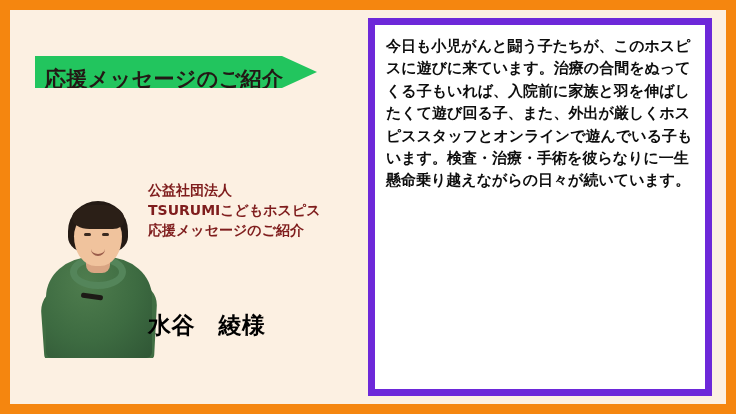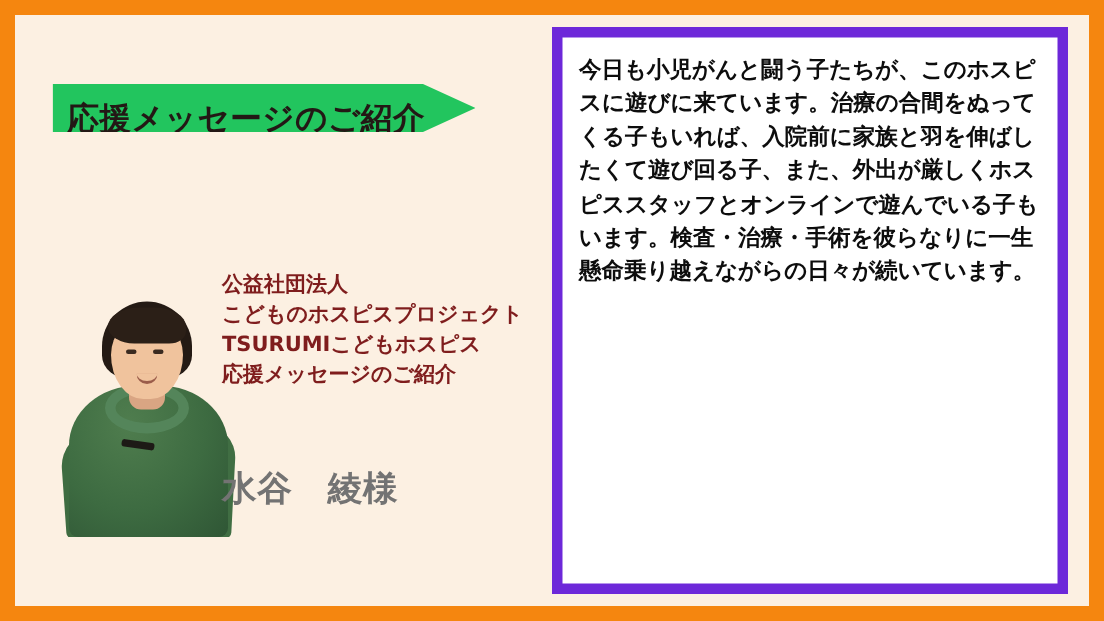--- a/index.html
+++ b/index.html
@@ -200,21 +200,21 @@
     white-space: nowrap;
   }
 
   
   #presenter-name {
     position: absolute;
     left: 138px;
     top: 300px;
     font-size: 23px;
     font-weight: bold;
-    color: #737373;
+    color: #000000;
     letter-spacing: 0.5px;
     white-space: nowrap;
   }
 
   
   #message-panel {
     position: absolute;
     left: 358px;
     top: 8px;
     width: 344px;
@@ -265,21 +265,20 @@
       <div class="ph-hair"></div>
       <div class="ph-face"></div>
       <div class="ph-fringe"></div>
       <div class="ph-eye l"></div>
       <div class="ph-eye r"></div>
       <div class="ph-mouth"></div>
     </div>
 
     <div id="affiliation">
       <div class="aff-line">公益社団法人</div>
-      <div class="aff-line">こどものホスピスプロジェクト</div>
       <div class="aff-line">TSURUMIこどもホスピス</div>
       <div class="aff-line">応援メッセージのご紹介</div>
     </div>
 
     <div id="presenter-name">水谷　綾様</div>
 
     <div id="message-panel">
       <div id="message-body">
         <p class="msg-para">今日も小児がんと闘う子たちが、このホスピスに遊びに来ています。治療の合間をぬってくる子もいれば、入院前に家族と羽を伸ばしたくて遊び回る子、また、外出が厳しくホスピススタッフとオンラインで遊んでいる子もいます。検査・治療・手術を彼らなりに一生懸命乗り越えながらの日々が続いています。</p>
       </div>

